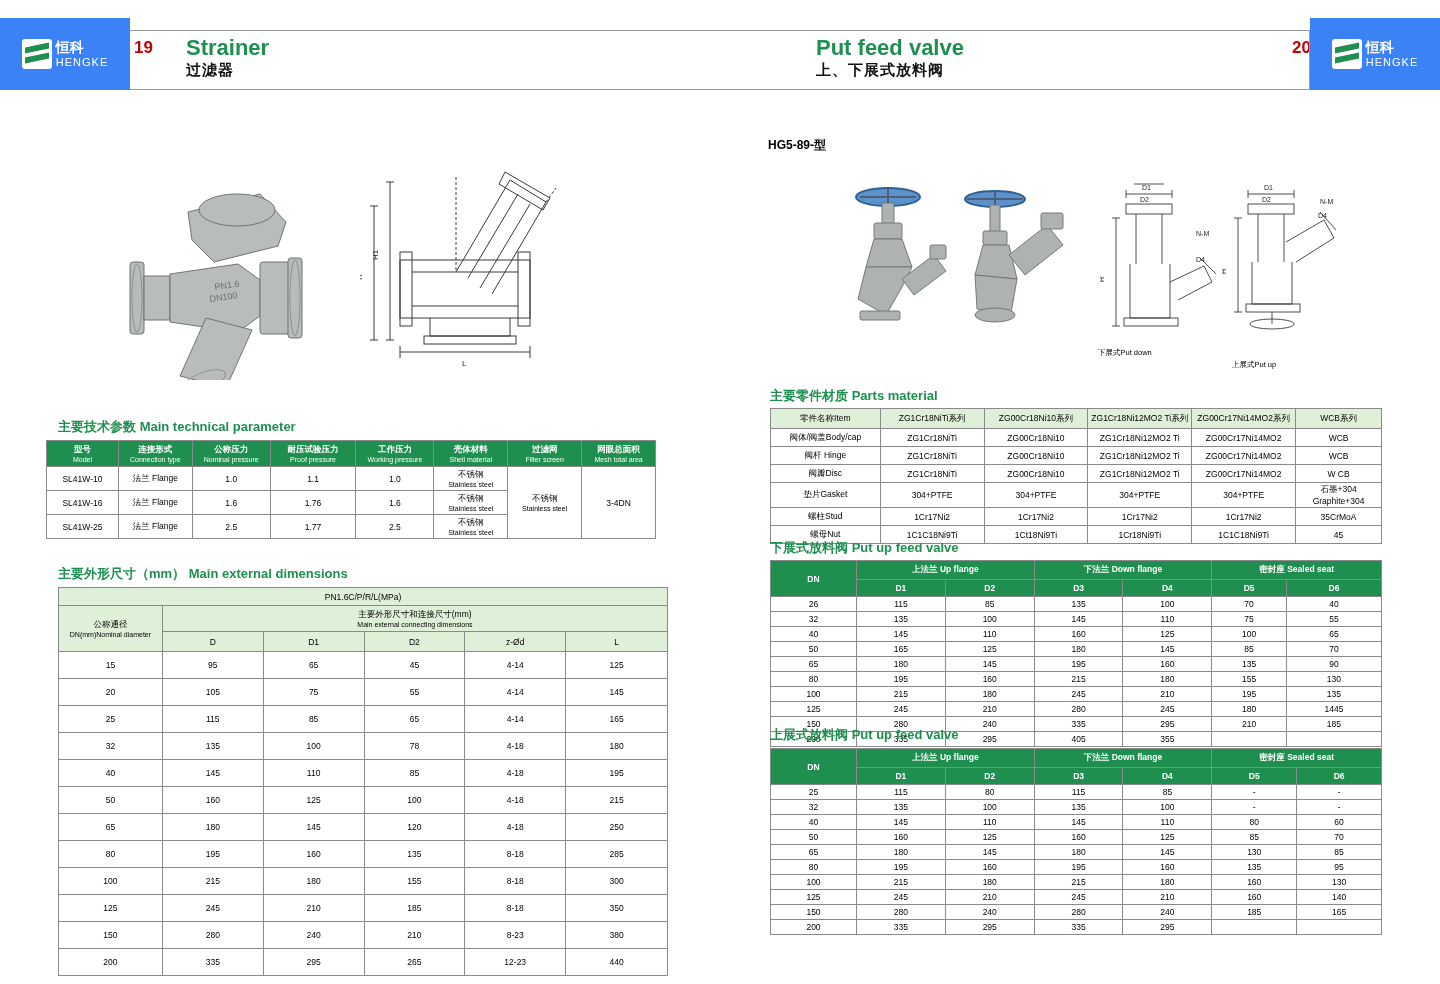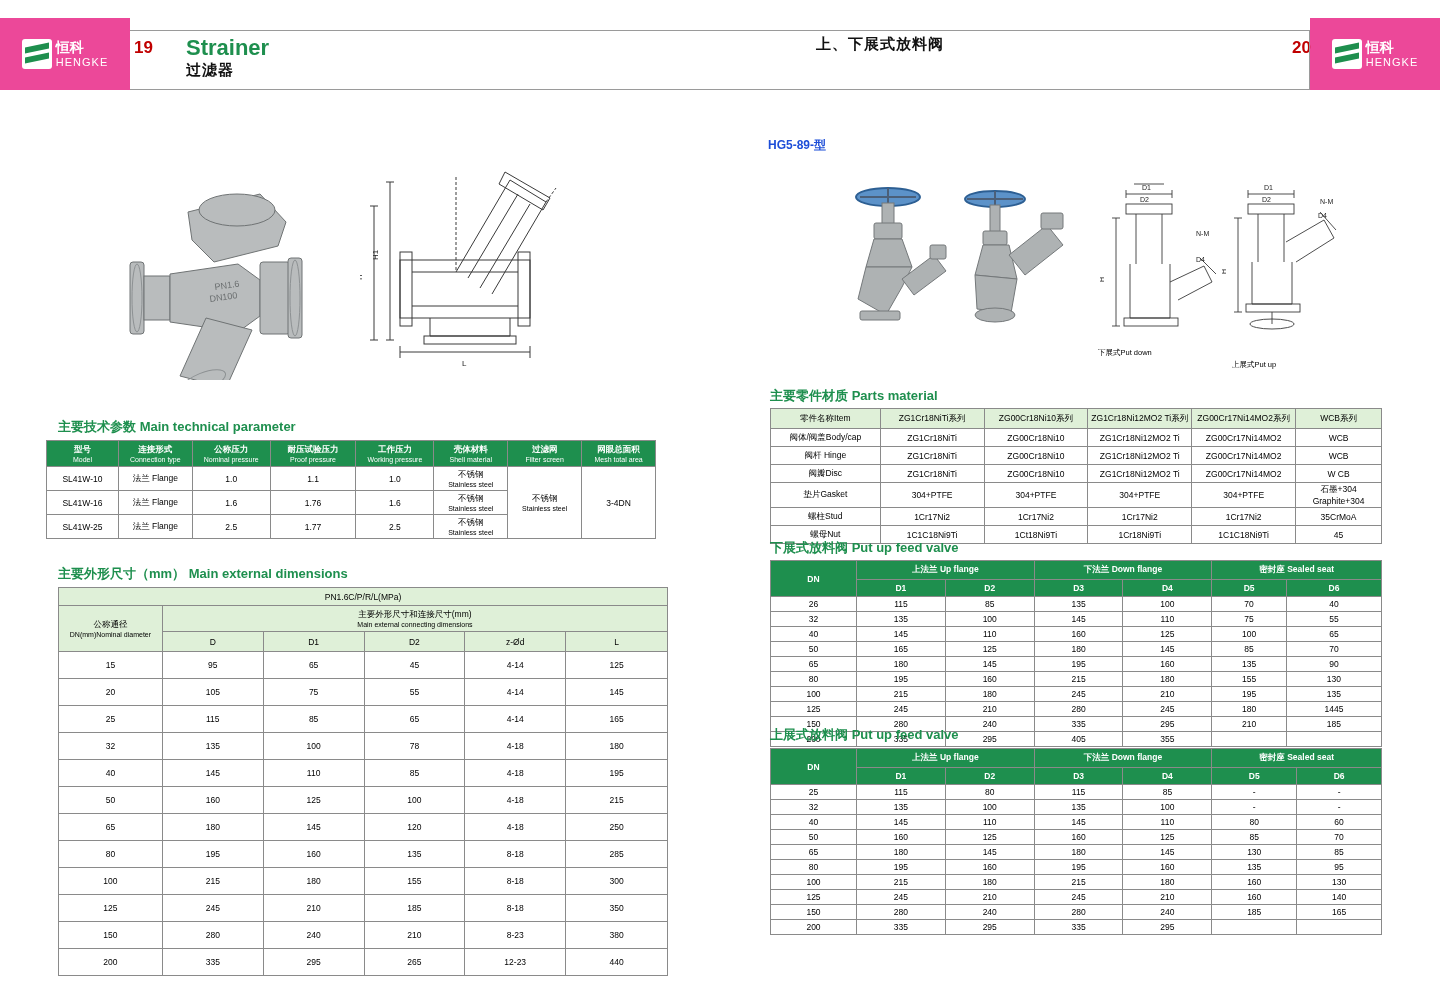--- a/index.html
+++ b/index.html
@@ -10,21 +10,21 @@
     font-family:"Liberation Sans", sans-serif;
     color:#000;
     position:relative;
     overflow:hidden;
   }
   .page { position:relative; width:1440px; height:984px; }
 
   
   .hdr-band {
     position:absolute; left:0; top:18px; width:130px; height:72px;
-    background:#ec4899;
+    background:#3b82f6;
     display:flex; align-items:center; justify-content:center;
   }
   .hdr-band.right { left:1310px; }
   .logo { display:flex; align-items:center; gap:4px; }
   .logo-mark {
     width:30px; height:30px; background:#fff; border-radius:3px;
     position:relative; overflow:hidden;
   }
   .logo-mark:before {
     content:""; position:absolute; left:3px; top:6px; width:24px; height:6px;
@@ -54,21 +54,21 @@
   .title-en { color:#1e8f4e; font-size:22px; font-weight:bold; line-height:1.2; }
   .title-cn { color:#111; font-size:15px; font-weight:bold; letter-spacing:1px; }
 
   
   .sec-h { position:absolute; font-size:13px; font-weight:bold; }
   .sec-h .cn { color:#1e8f4e;margin-top:34px; }
   .sec-h .en { color:#1e8f4e; }
 
   .model-label {
     position:absolute; left:768px; top:137px;
-    font-size:12px; font-weight:bold; color:#1d4ed8;
+    font-size:12px; font-weight:bold; color:#000000;
   }
 
   
   table { border-collapse:collapse; font-size:8.5px; }
   table td, table th { border:1px solid #8a8a8a; text-align:center; vertical-align:middle; }
   .thead-green td, .thead-green th { background:#1e8f4e; color:#fff; font-weight:bold; padding:3px 2px; }
   .thead-lt td { background:#dff0d8; font-weight:normal; padding:3px 2px; }
   .tbl { position:absolute; }
 
   .cellsub { font-size:7px; display:block; font-weight:normal; }
@@ -103,20 +103,21 @@
     <div class="logo">
       <div class="logo-mark"></div>
       <div class="logo-text">
         <span class="logo-cn">恒科</span>
         <span class="logo-en">HENGKE</span>
       </div>
     </div>
   </div>
   <div class="pagenum right">20</div>
   <div class="title-box right">
+    <div class="title-en">Put feed valve</div>
     <div class="title-cn">上、下展式放料阀</div>
   </div>
 
   <div class="dwg" style="left:110px; top:140px;">
     <svg width="250" height="240" viewBox="0 0 250 240">
       <g fill="#b9bcbd" stroke="#6f7374" stroke-width="1">
         <rect x="18" y="250" width="0" height="0"></rect>
 
         <rect x="20" y="122" width="14" height="72" rx="3"></rect>
         <rect x="34" y="136" width="26" height="44"></rect>

